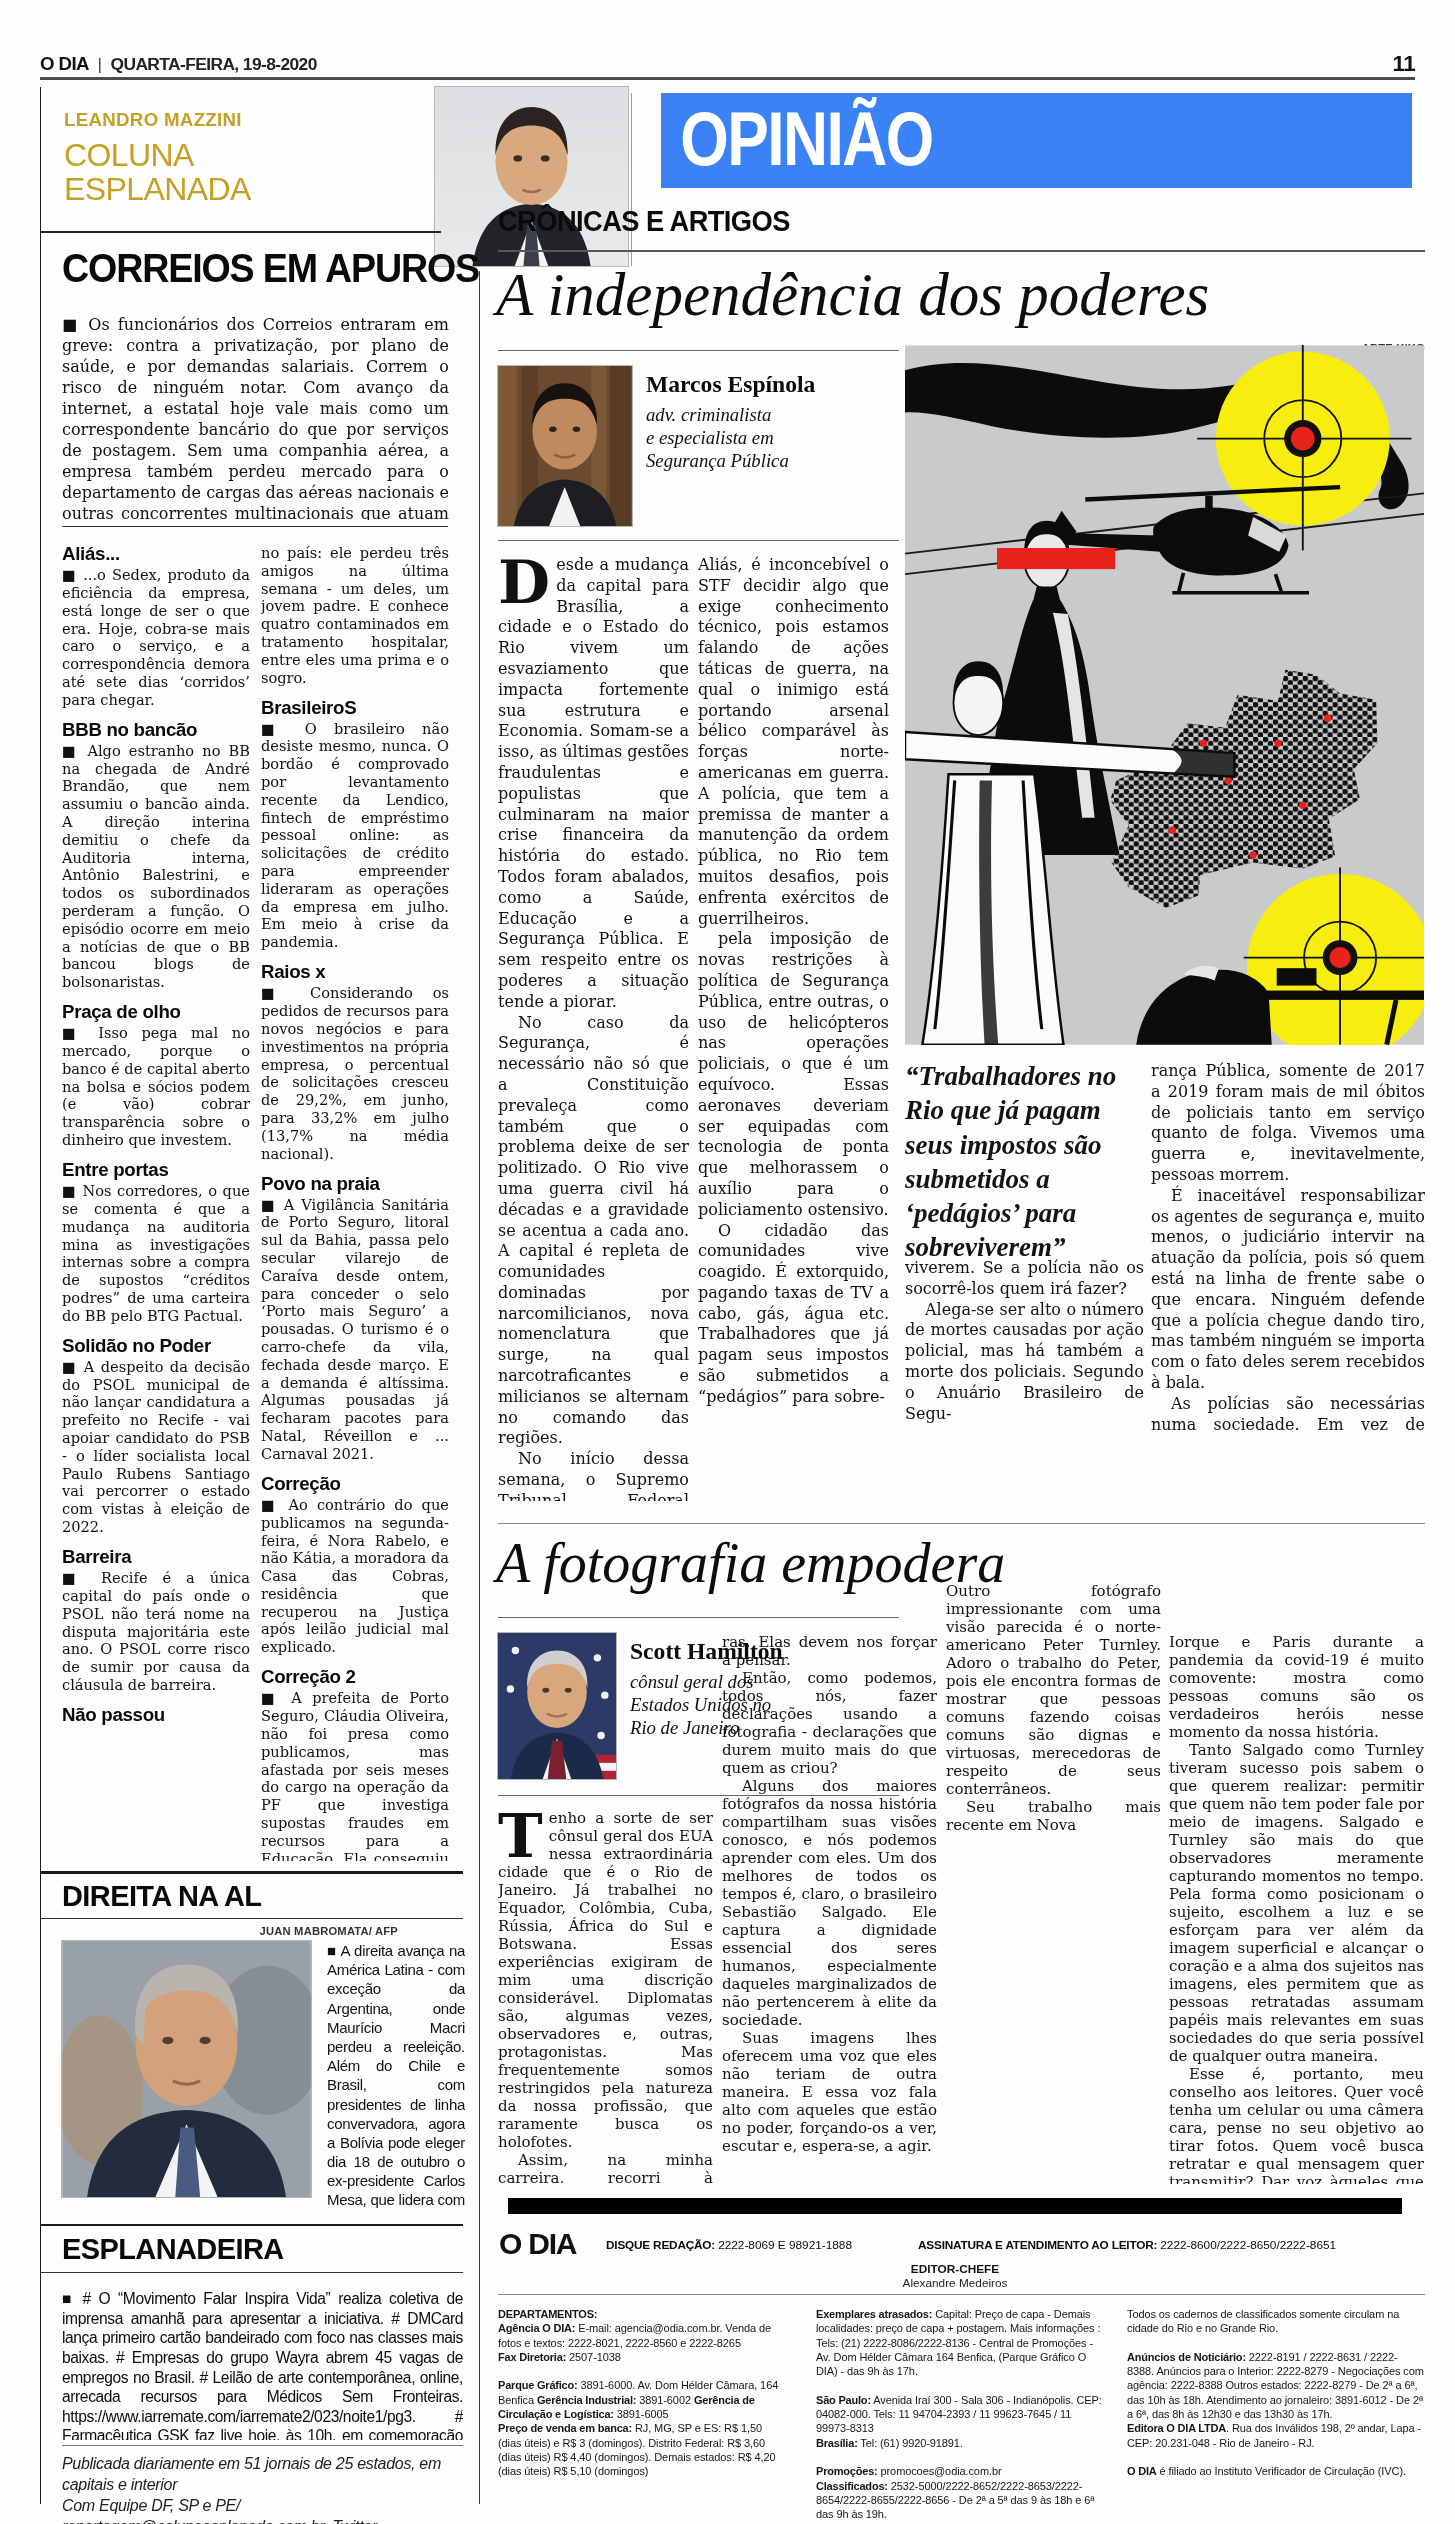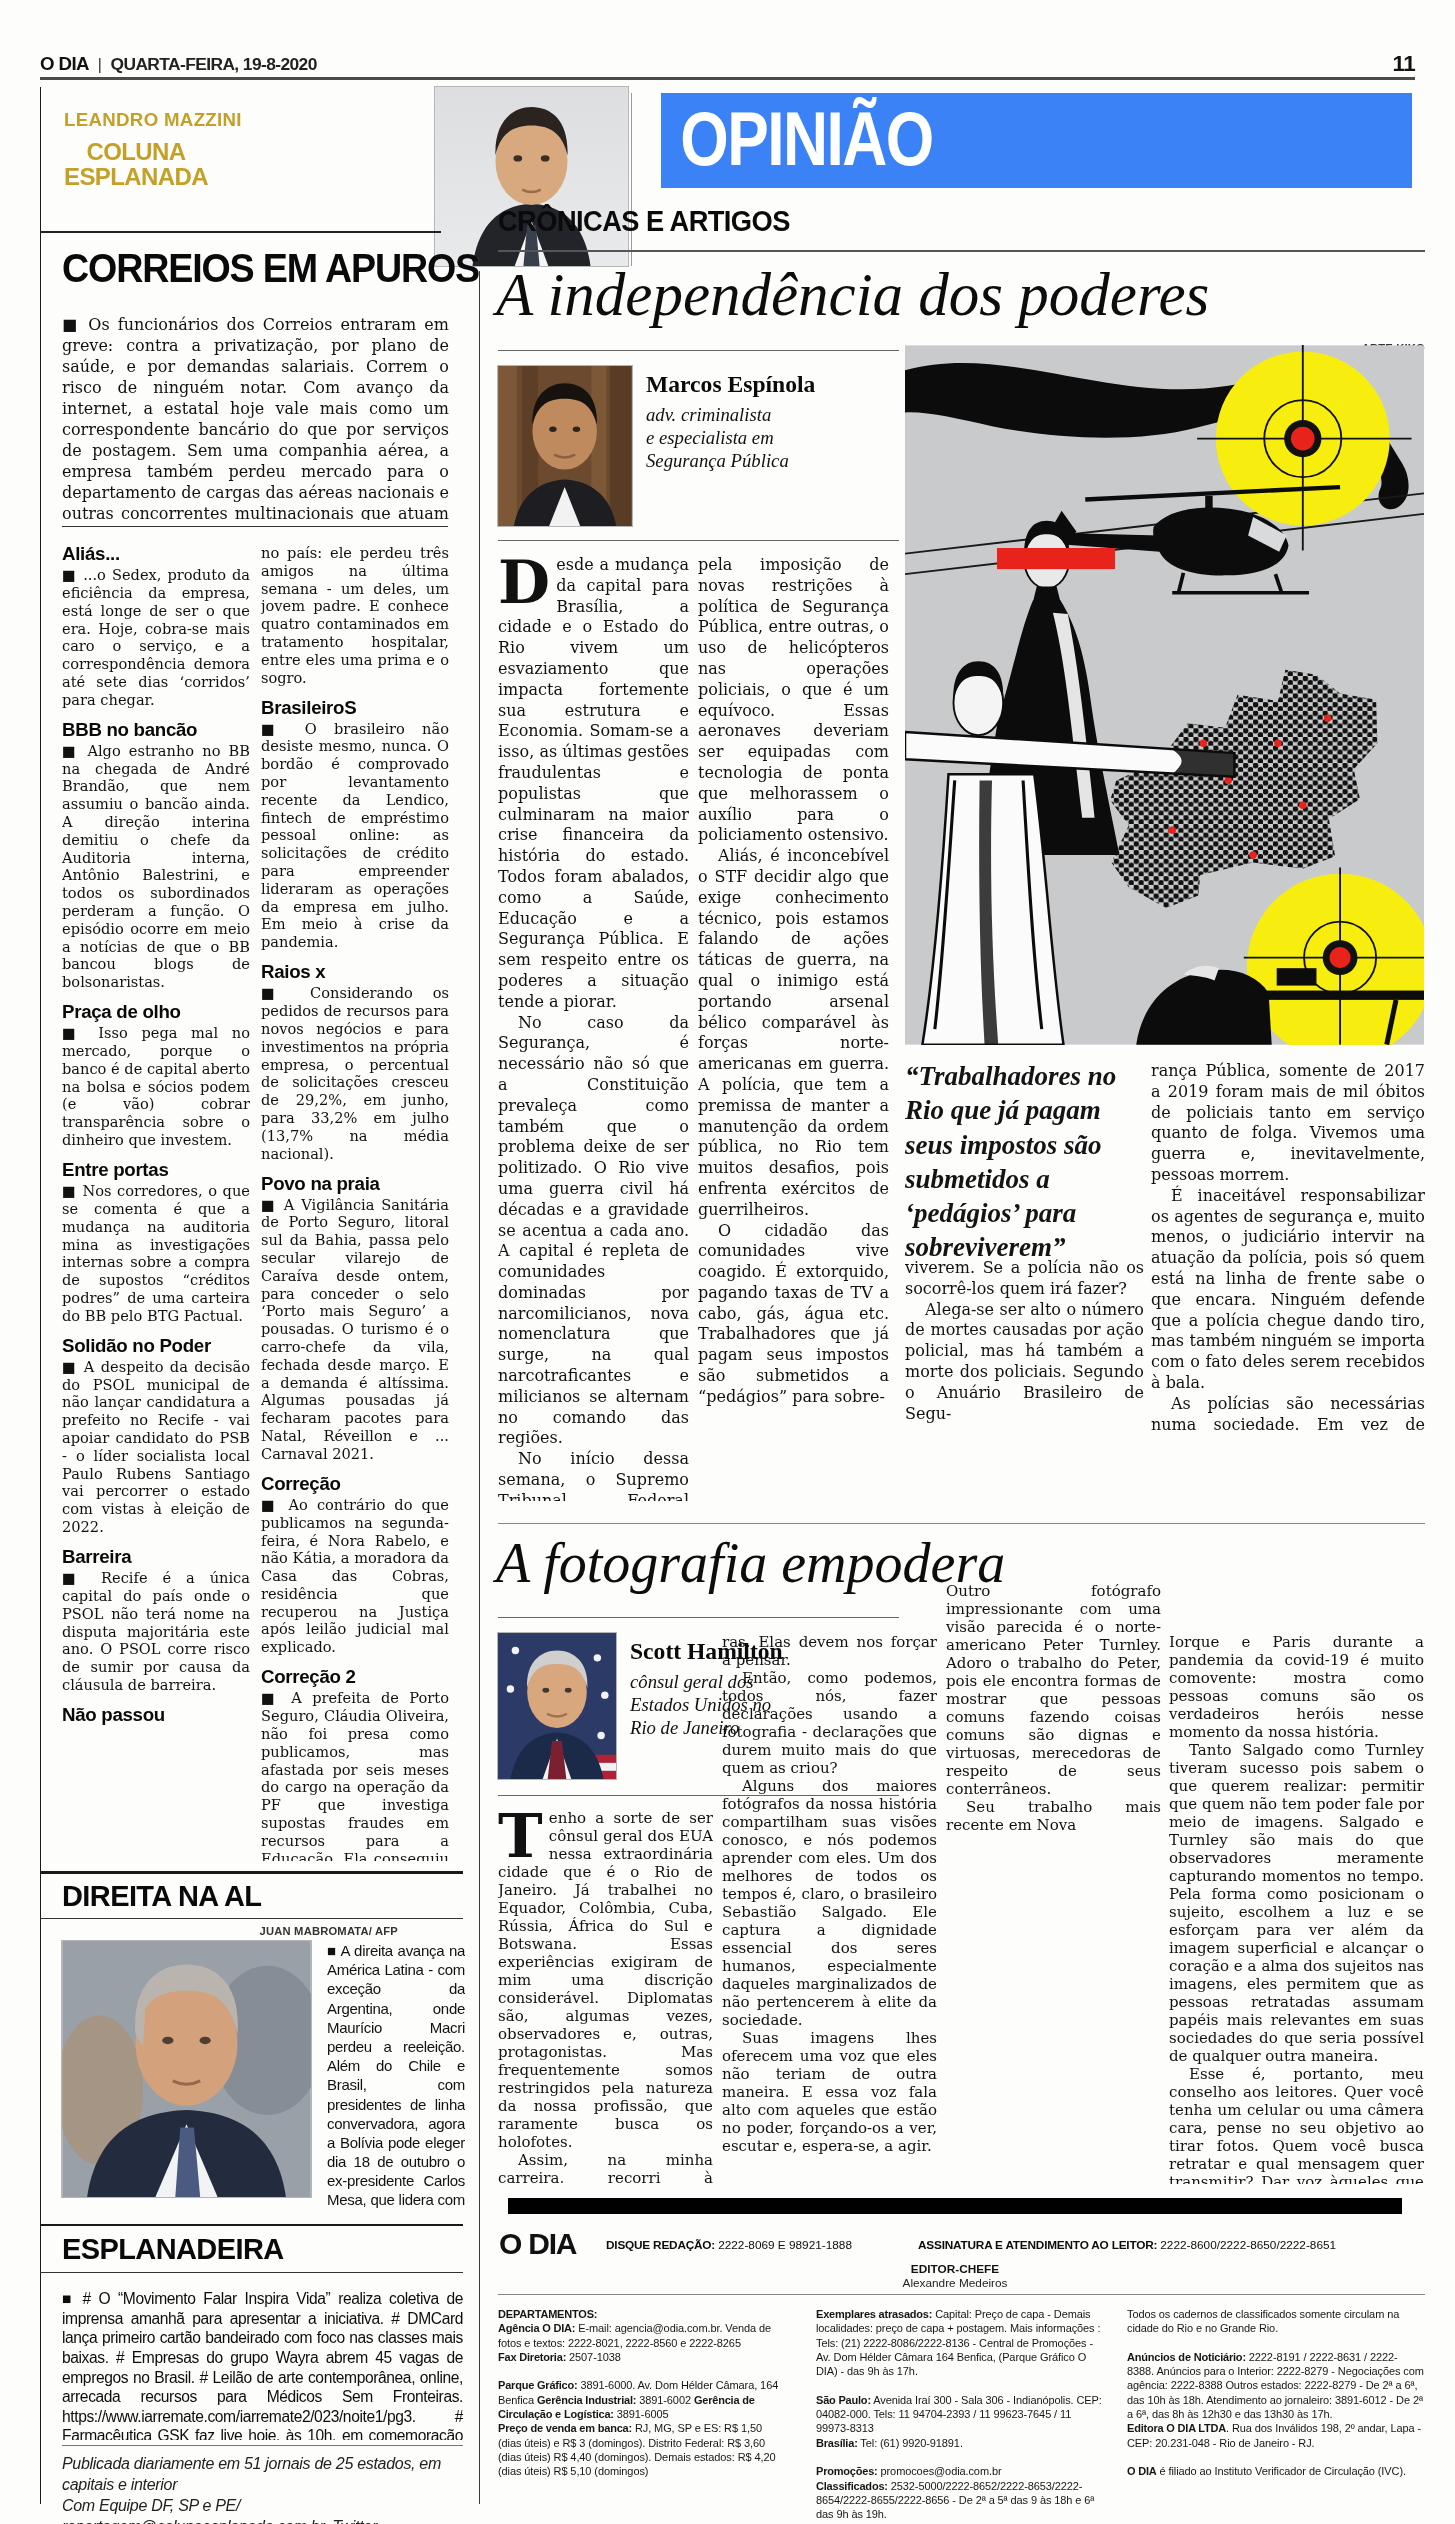--- a/index.html
+++ b/index.html
@@ -49,21 +49,21 @@
   <span style="font-weight:bold;letter-spacing:-0.6px;color:#222;">QUARTA-FEIRA, 19-8-2020</span>
 </div>
 <div class="abs sans" style="left:1325px;top:51px;width:90px;text-align:right;font-weight:bold;font-size:22.4px;letter-spacing:-0.6px;">11</div>
 <div class="abs rule" style="left:40px;top:77px;width:1375px;height:3.1px;background:#4b4b4b;"></div>
 
 <div class="abs" style="left:40px;top:87px;width:1.2px;height:2417px;background:#1a1a1a;"></div>
 <div class="abs" style="left:479px;top:271px;width:1.2px;height:2233px;background:#3a3a3a;"></div>
 <div class="abs" style="left:631px;top:93px;width:1.2px;height:173px;background:#9a9a9a;"></div>
 
 <div class="abs sans gold" style="left:64px;top:109px;font-weight:bold;font-size:18.7px;letter-spacing:0.3px;">LEANDRO MAZZINI</div>
-<div class="abs sans gold" style="left:64px;top:139px;font-weight:bold;font-size:24px;line-height:1.06;letter-spacing:-0.6px;text-align:center;">
+<div class="abs sans gold" style="left:64px;top:139px;font-weight:normal;font-size:32px;line-height:1.06;letter-spacing:-0.6px;">
   <div>COLUNA</div>
   <div>ESPLANADA</div>
 </div>
 
 <div class="abs photo-frame" style="left:435px;top:87px;width:193px;height:179px;">
   <svg width="193" height="179" viewBox="0 0 310 288">
     <rect width="310" height="288" fill="#e4e5e7"></rect>
     <rect width="310" height="288" fill="url(#gbg)" opacity=".35"></rect>
     <defs>
         <linearGradient id="gbg" x1="0" y1="0" x2="0" y2="1">
@@ -293,22 +293,22 @@
     </g>
   </svg>
 </div>
 
 <div class="abs a1 paras dropcap hidden-of" style="left:498px;top:555px;width:191px;height:946px;">
     <p>Desde a mudança da capital para Brasília, a cidade e o Estado do Rio vivem um esvaziamento que impacta fortemente sua estrutura e Economia. Somam-se a isso, as últimas gestões fraudulentas e populistas que culminaram na maior crise financeira da história do estado. Todos foram abalados, como a Saúde, Educação e a Segurança Pública. E sem respeito entre os poderes a situação tende a piorar.</p>
     <p>No caso da Segurança, é necessário não só que a Constituição prevaleça como também que o problema deixe de ser politizado. O Rio vive uma guerra civil há décadas e a gravidade se acentua a cada ano. A capital é repleta de comunidades dominadas por narcomilicianos, nova nomenclatura que surge, na qual narcotraficantes e milicianos se alternam no comando das regiões.</p>
     <p>No início dessa semana, o Supremo Tribunal Federal (STF), que já havia estabelecido limites às operações policiais nas comunidades do estado durante a pandemia, agora, votou</p>
   </div>
 <div class="abs a1 paras hidden-of" style="left:698px;top:555px;width:191px;height:946px;">
+    <p>Aliás, é inconcebível o STF decidir algo que exige conhecimento técnico, pois estamos falando de ações táticas de guerra, na qual o inimigo está portando arsenal bélico comparável às forças norte-americanas em guerra. A polícia, que tem a premissa de manter a manutenção da ordem pública, no Rio tem muitos desafios, pois enfrenta exércitos de guerrilheiros.</p>
     <p>pela imposição de novas restrições à política de Segurança Pública, entre outras, o uso de helicópteros nas operações policiais, o que é um equívoco. Essas aeronaves deveriam ser equipadas com tecnologia de ponta que melhorassem o auxílio para o policiamento ostensivo.</p>
-    <p>Aliás, é inconcebível o STF decidir algo que exige conhecimento técnico, pois estamos falando de ações táticas de guerra, na qual o inimigo está portando arsenal bélico comparável às forças norte-americanas em guerra. A polícia, que tem a premissa de manter a manutenção da ordem pública, no Rio tem muitos desafios, pois enfrenta exércitos de guerrilheiros.</p>
     <p>O cidadão das comunidades vive coagido. É extorquido, pagando taxas de TV a cabo, gás, água etc. Trabalhadores que já pagam seus impostos são submetidos a “pedágios” para sobre-</p>
   </div>
 <div class="abs pullquote" style="left:905px;top:1059px;width:239px;height:187px;">“Trabalhadores no Rio que já pagam seus impostos são submetidos a ‘pedágios’ para sobreviverem”</div>
 <div class="abs a1 paras hidden-of" style="left:905px;top:1258px;width:239px;height:175px;">
     <p>viverem. Se a polícia não os socorrê-los quem irá fazer?</p>
     <p>Alega-se ser alto o número de mortes causadas por ação policial, mas há também a morte dos policiais. Segundo o Anuário Brasileiro de Segu-</p>
   </div>
 <div class="abs a1 paras hidden-of" style="left:1151px;top:1061px;width:274px;height:373px;">
     <p>rança Pública, somente de 2017 a 2019 foram mais de mil óbitos de policiais tanto em serviço quanto de folga. Vivemos uma guerra e, inevitavelmente, pessoas morrem.</p>
     <p>É inaceitável responsabilizar os agentes de segurança e, muito menos, o judiciário intervir na atuação da polícia, pois só quem está na linha de frente sabe o que encara. Ninguém defende que a polícia chegue dando tiro, mas também ninguém se importa com o fato deles serem recebidos à bala.</p>

